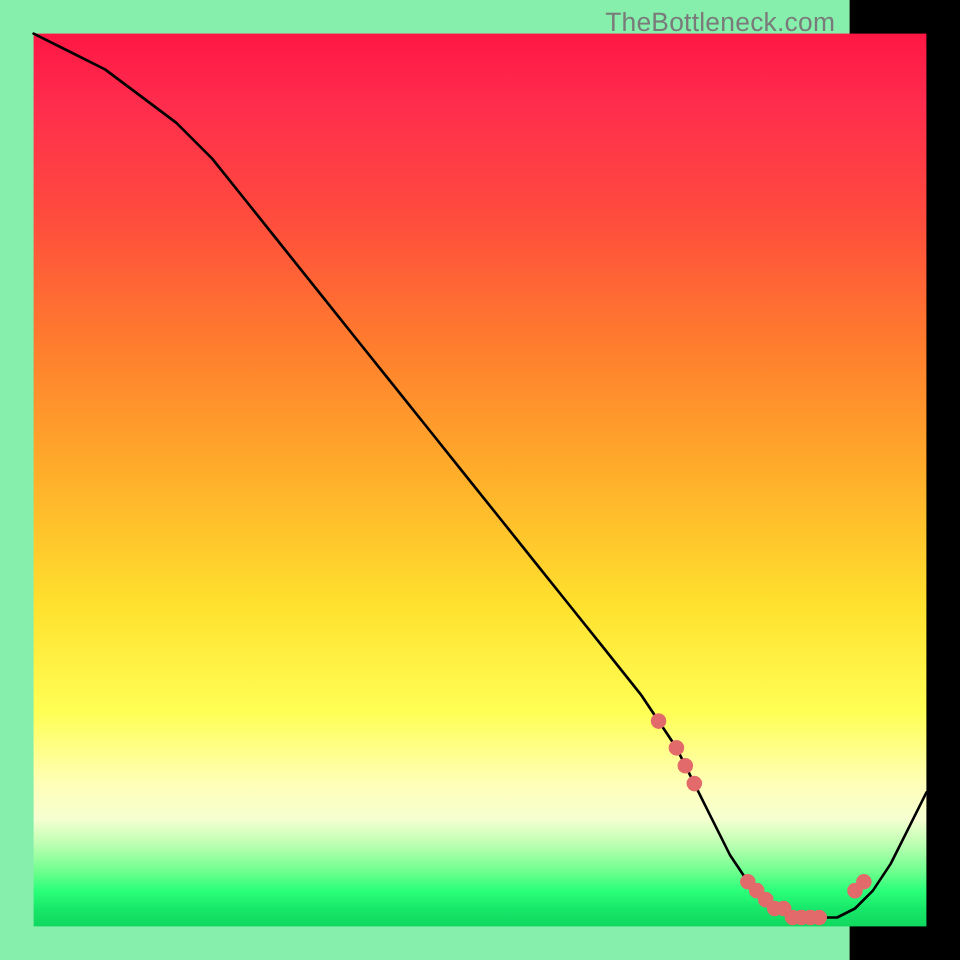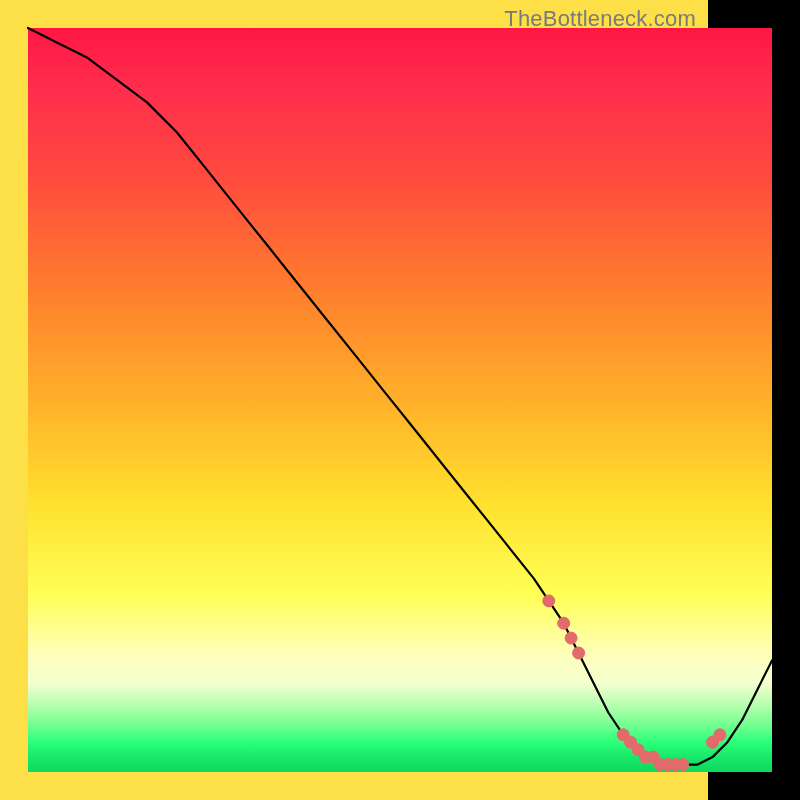--- a/index.html
+++ b/index.html
@@ -8,21 +8,21 @@
     width: 800px;
     height: 800px;
     background: #000;
     overflow: hidden;
     font-family: Arial, Helvetica, sans-serif;
   }
   .frame {
     position: relative;
     width: 708px;
     height: 800px;
-    background: #fde047;
+    background: #86efac;
   }
   .plot {
     position: absolute;
     left: 28px;
     top: 28px;
     width: 744px;
     height: 744px;
     
     background: linear-gradient(to bottom,
       #ff1744 0%,

